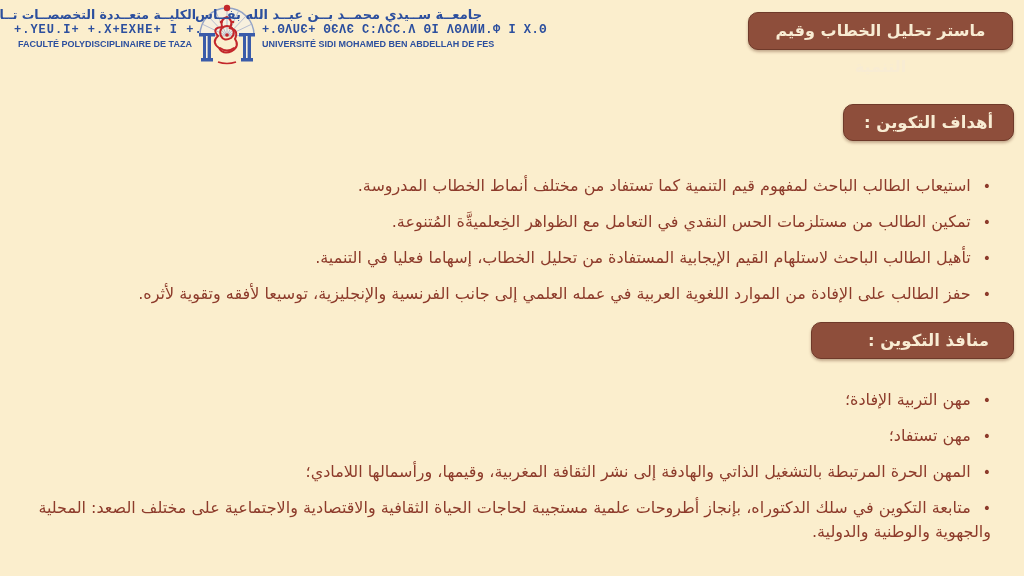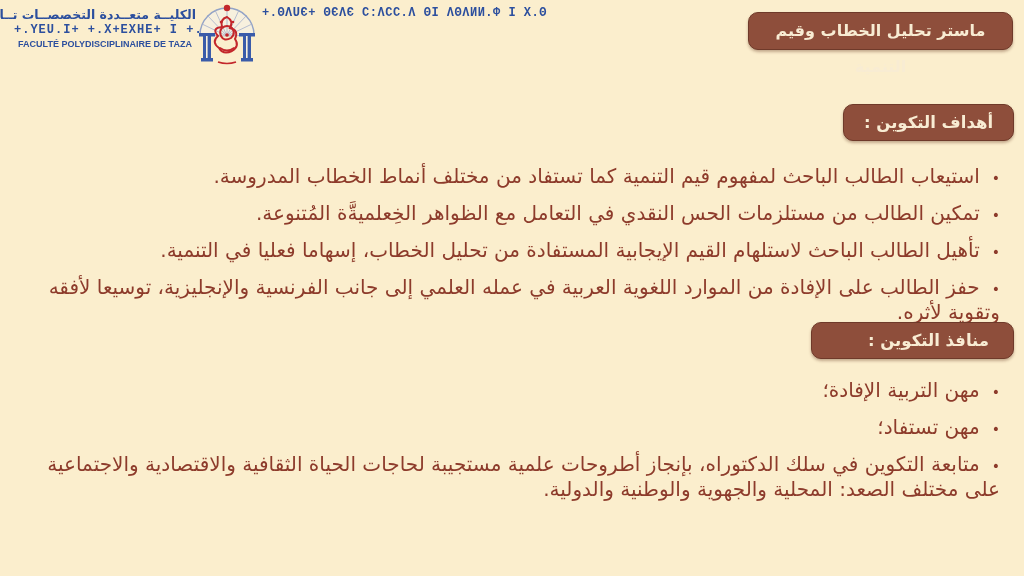--- a/index.html
+++ b/index.html
@@ -24,23 +24,23 @@
     border:1px solid #6F3A2A;border-radius:10px;
     box-shadow:0 2px 3px rgba(90,40,20,.35);
     font-weight:bold;text-align:center;direction:rtl;
   }
   #program-badge{right:11px;top:12px;width:263px;height:36px;line-height:36px;font-size:16px;}
   .section-heading{right:10px;width:169px;height:35px;line-height:35px;font-size:16.5px;}
   #objectives-heading{top:104px;}
   #outlets-heading{top:322px;padding-left:32px;}
   
   ul.bullets{
-    position:absolute;right:16px;width:992px;margin:8px;padding:0;
+    position:absolute;right:16px;width:992px;margin:17px;padding:0;
     list-style:none;direction:rtl;text-align:right;
-    color:#8D3B2B;font-size:20px;
+    color:#8D3B2B;font-size:16px;
   }
   ul.bullets li{line-height:23px;margin-bottom:12px;}
   ul.bullets li::before{content:"•";font-size:14px;margin-left:12px;color:#8D3B2B;}
   #objectives-list{top:157px;}
   #outlets-list{top:371px;}
 </style>
 </head>
 <body>
 
 <div class="inst-block" id="faculty-block">
@@ -82,33 +82,36 @@
       <path d="M24,46 q7,5 14,0"></path>
     </g>
     <circle cx="31" cy="33" r="1.8" fill="#C3272B"></circle>
     <circle cx="25" cy="20" r="1.3" fill="#C3272B"></circle>
     <circle cx="37" cy="20" r="1.3" fill="#C3272B"></circle>
     <path d="M22,60 q9,3 18,0" fill="none" stroke="#C3272B" stroke-width="1.6"></path>
   </svg>
 </div>
 
 <div class="inst-block" id="university-block">
+  <div class="inst-arabic" dir="rtl" style="font-size:13px">جامعــة ســيدي محمــد بــن عبــد الله بفــاس</div>
   <div class="inst-tifinagh" style="letter-spacing:0.5px">+.ΘΛUЄ+ ΘЄΛЄ C:ΛCC.Λ ΘΙ ΛΘΛИИ.Ф Ι X.Θ</div>
+  <div class="inst-french">UNIVERSITÉ SIDI MOHAMED BEN ABDELLAH DE FES</div>
 </div>
 
 <div class="maroon-box" id="program-badge">ماستر تحليل الخطاب وقيم التنمية</div>
 
 <div class="maroon-box section-heading" id="objectives-heading">أهداف التكوين :</div>
 
 <ul class="bullets" id="objectives-list">
   <li>استيعاب الطالب الباحث لمفهوم قيم التنمية كما تستفاد من مختلف أنماط الخطاب المدروسة.</li>
   <li>تمكين الطالب من مستلزمات الحس النقدي في التعامل مع الظواهر الخِعلميةَّة المُتنوعة.</li>
   <li>تأهيل الطالب الباحث لاستلهام القيم الإيجابية المستفادة من تحليل الخطاب، إسهاما فعليا في التنمية.</li>
   <li>حفز الطالب على الإفادة من الموارد اللغوية العربية في عمله العلمي إلى جانب الفرنسية والإنجليزية، توسيعا لأفقه وتقوية لأثره.</li>
 </ul>
 
 <div class="maroon-box section-heading" id="outlets-heading">منافذ التكوين :</div>
 
 <ul class="bullets" id="outlets-list">
   <li>مهن التربية الإفادة؛</li>
   <li>مهن تستفاد؛</li>
+  <li>المهن الحرة المرتبطة بالتشغيل الذاتي والهادفة إلى نشر الثقافة المغربية، وقيمها، ورأسمالها اللامادي؛</li>
   <li>متابعة التكوين في سلك الدكتوراه، بإنجاز أطروحات علمية مستجيبة لحاجات الحياة الثقافية والاقتصادية والاجتماعية على مختلف الصعد: المحلية والجهوية والوطنية والدولية.</li>
 </ul>
 
 </body></html>

